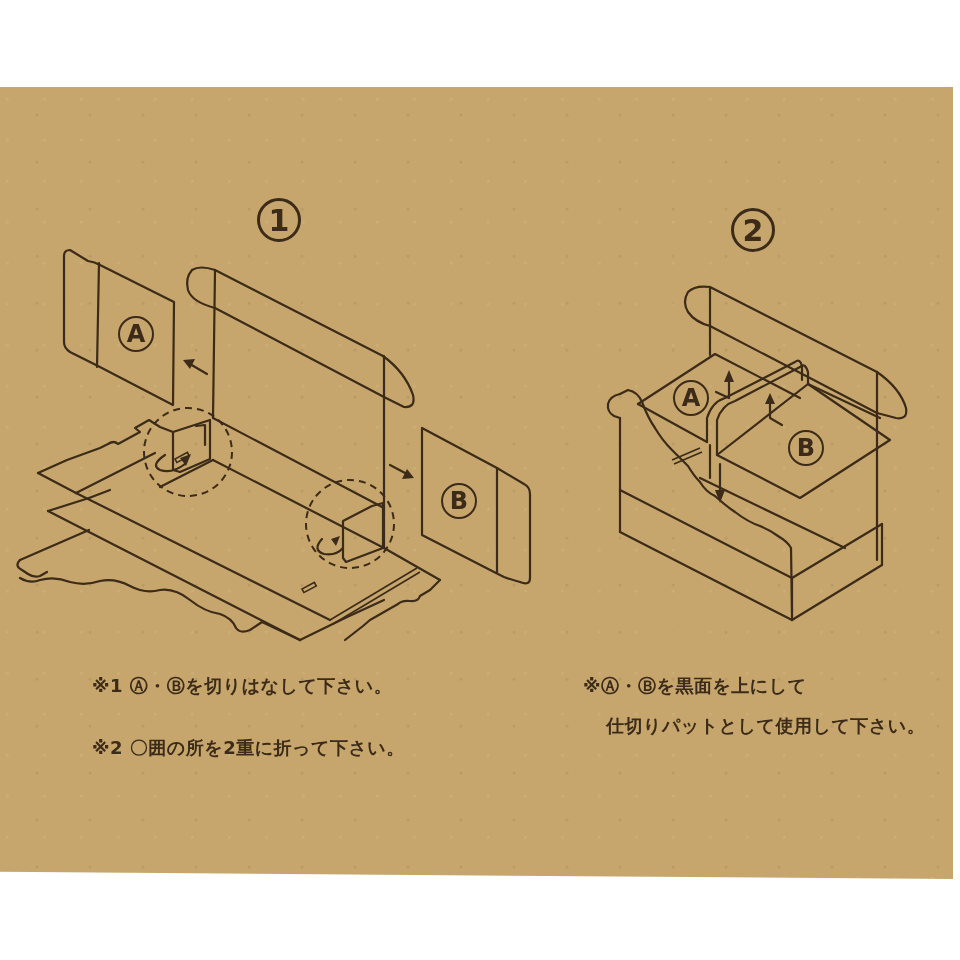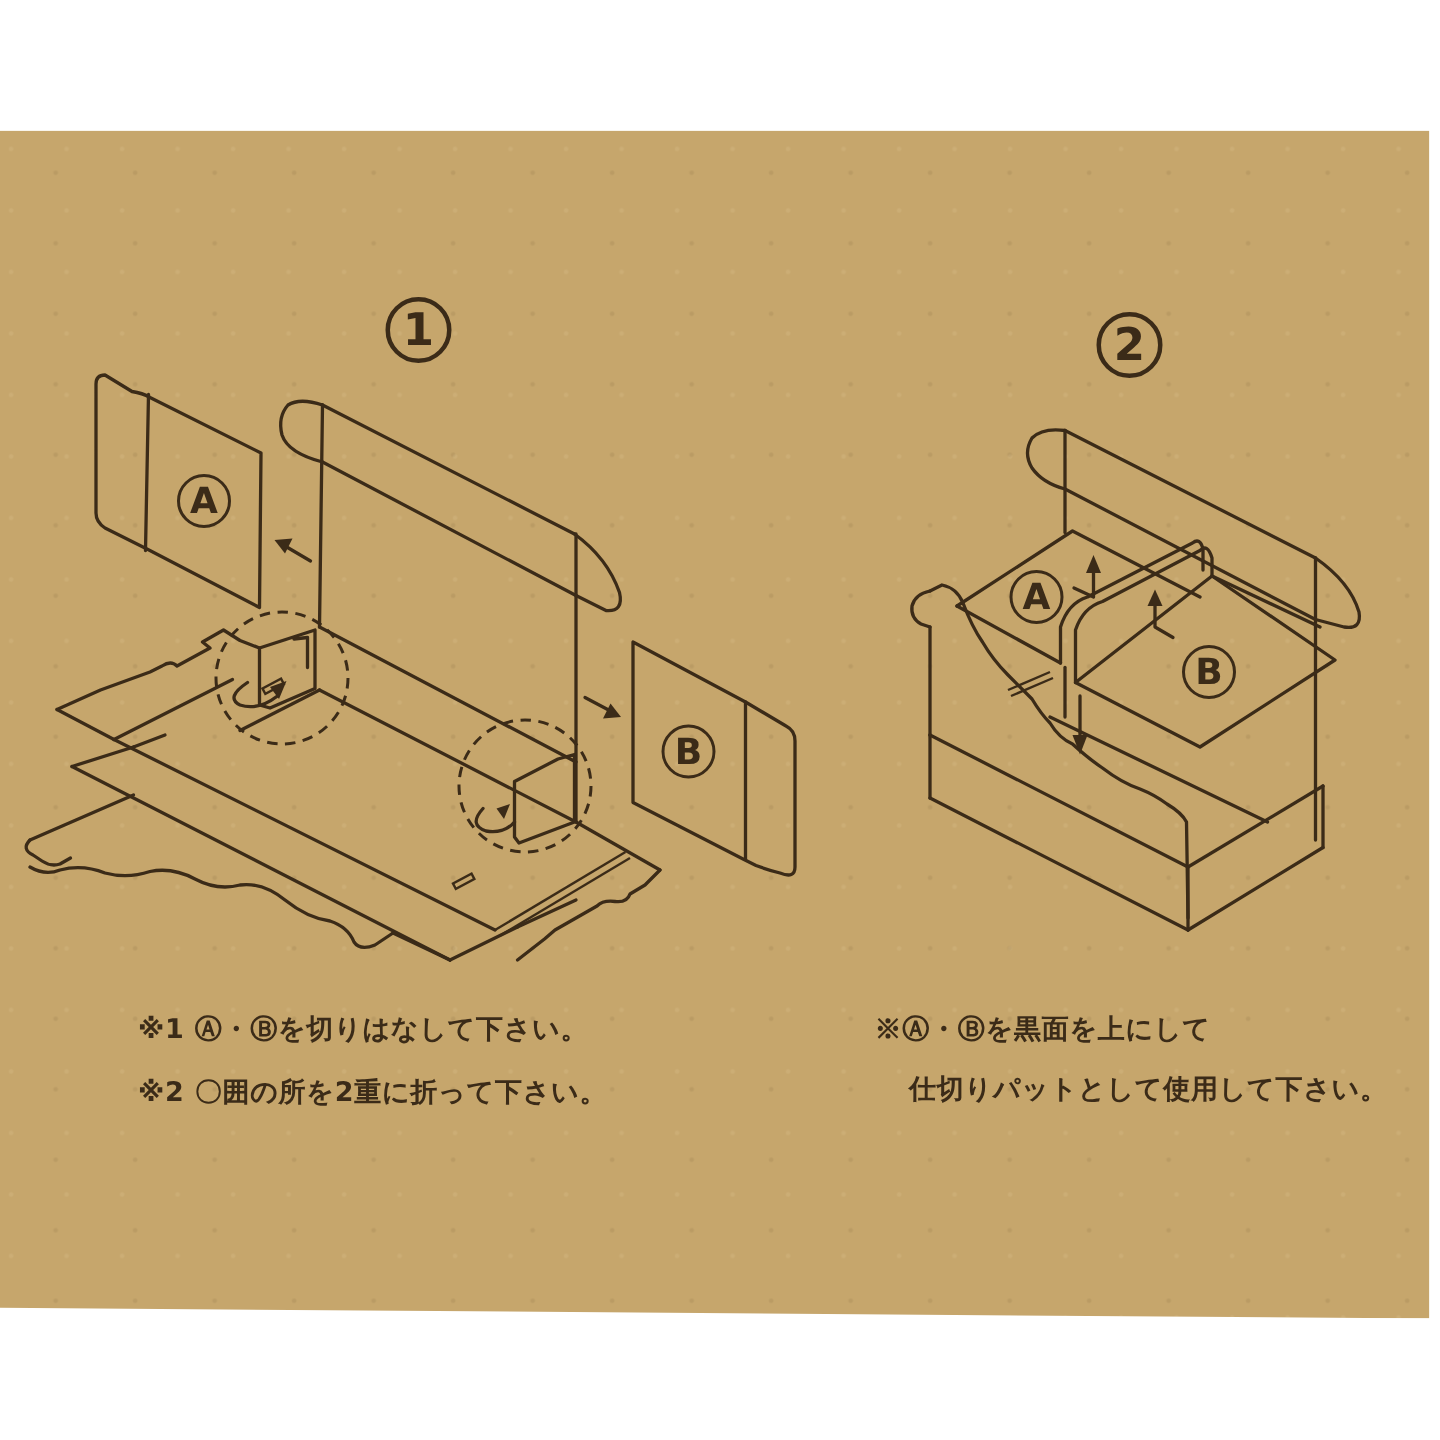--- a/index.html
+++ b/index.html
@@ -153,15 +153,15 @@
 
 <div class="step-num" style="left:257px; top:198px;">1</div>
 <div class="step-num" style="left:731px; top:208px;">2</div>
 
 <div class="label-circle" style="left:118px; top:316px;">A</div>
 <div class="label-circle" style="left:441px; top:483px;">B</div>
 <div class="label-circle" style="left:673px; top:380px;">A</div>
 <div class="label-circle" style="left:788px; top:430px;">B</div>
 
 <div class="note" style="left:92px; top:674px;text-align:center;">※1 Ⓐ・Ⓑを切りはなして下さい。</div>
-<div class="note" style="left:92px; top:716px;">※2 〇囲の所を2重に折って下さい。</div>
-<div class="note" style="left:583px; top:674px;font-family:Liberation Serif, serif;">※Ⓐ・Ⓑを黒面を上にして</div>
+<div class="note" style="left:92px; top:736px;">※2 〇囲の所を2重に折って下さい。</div>
+<div class="note" style="left:583px; top:674px;">※Ⓐ・Ⓑを黒面を上にして</div>
 <div class="note" style="left:606px; top:714px;font-family:Liberation Serif, serif;">仕切りパットとして使用して下さい。</div>
 
 </body></html>

